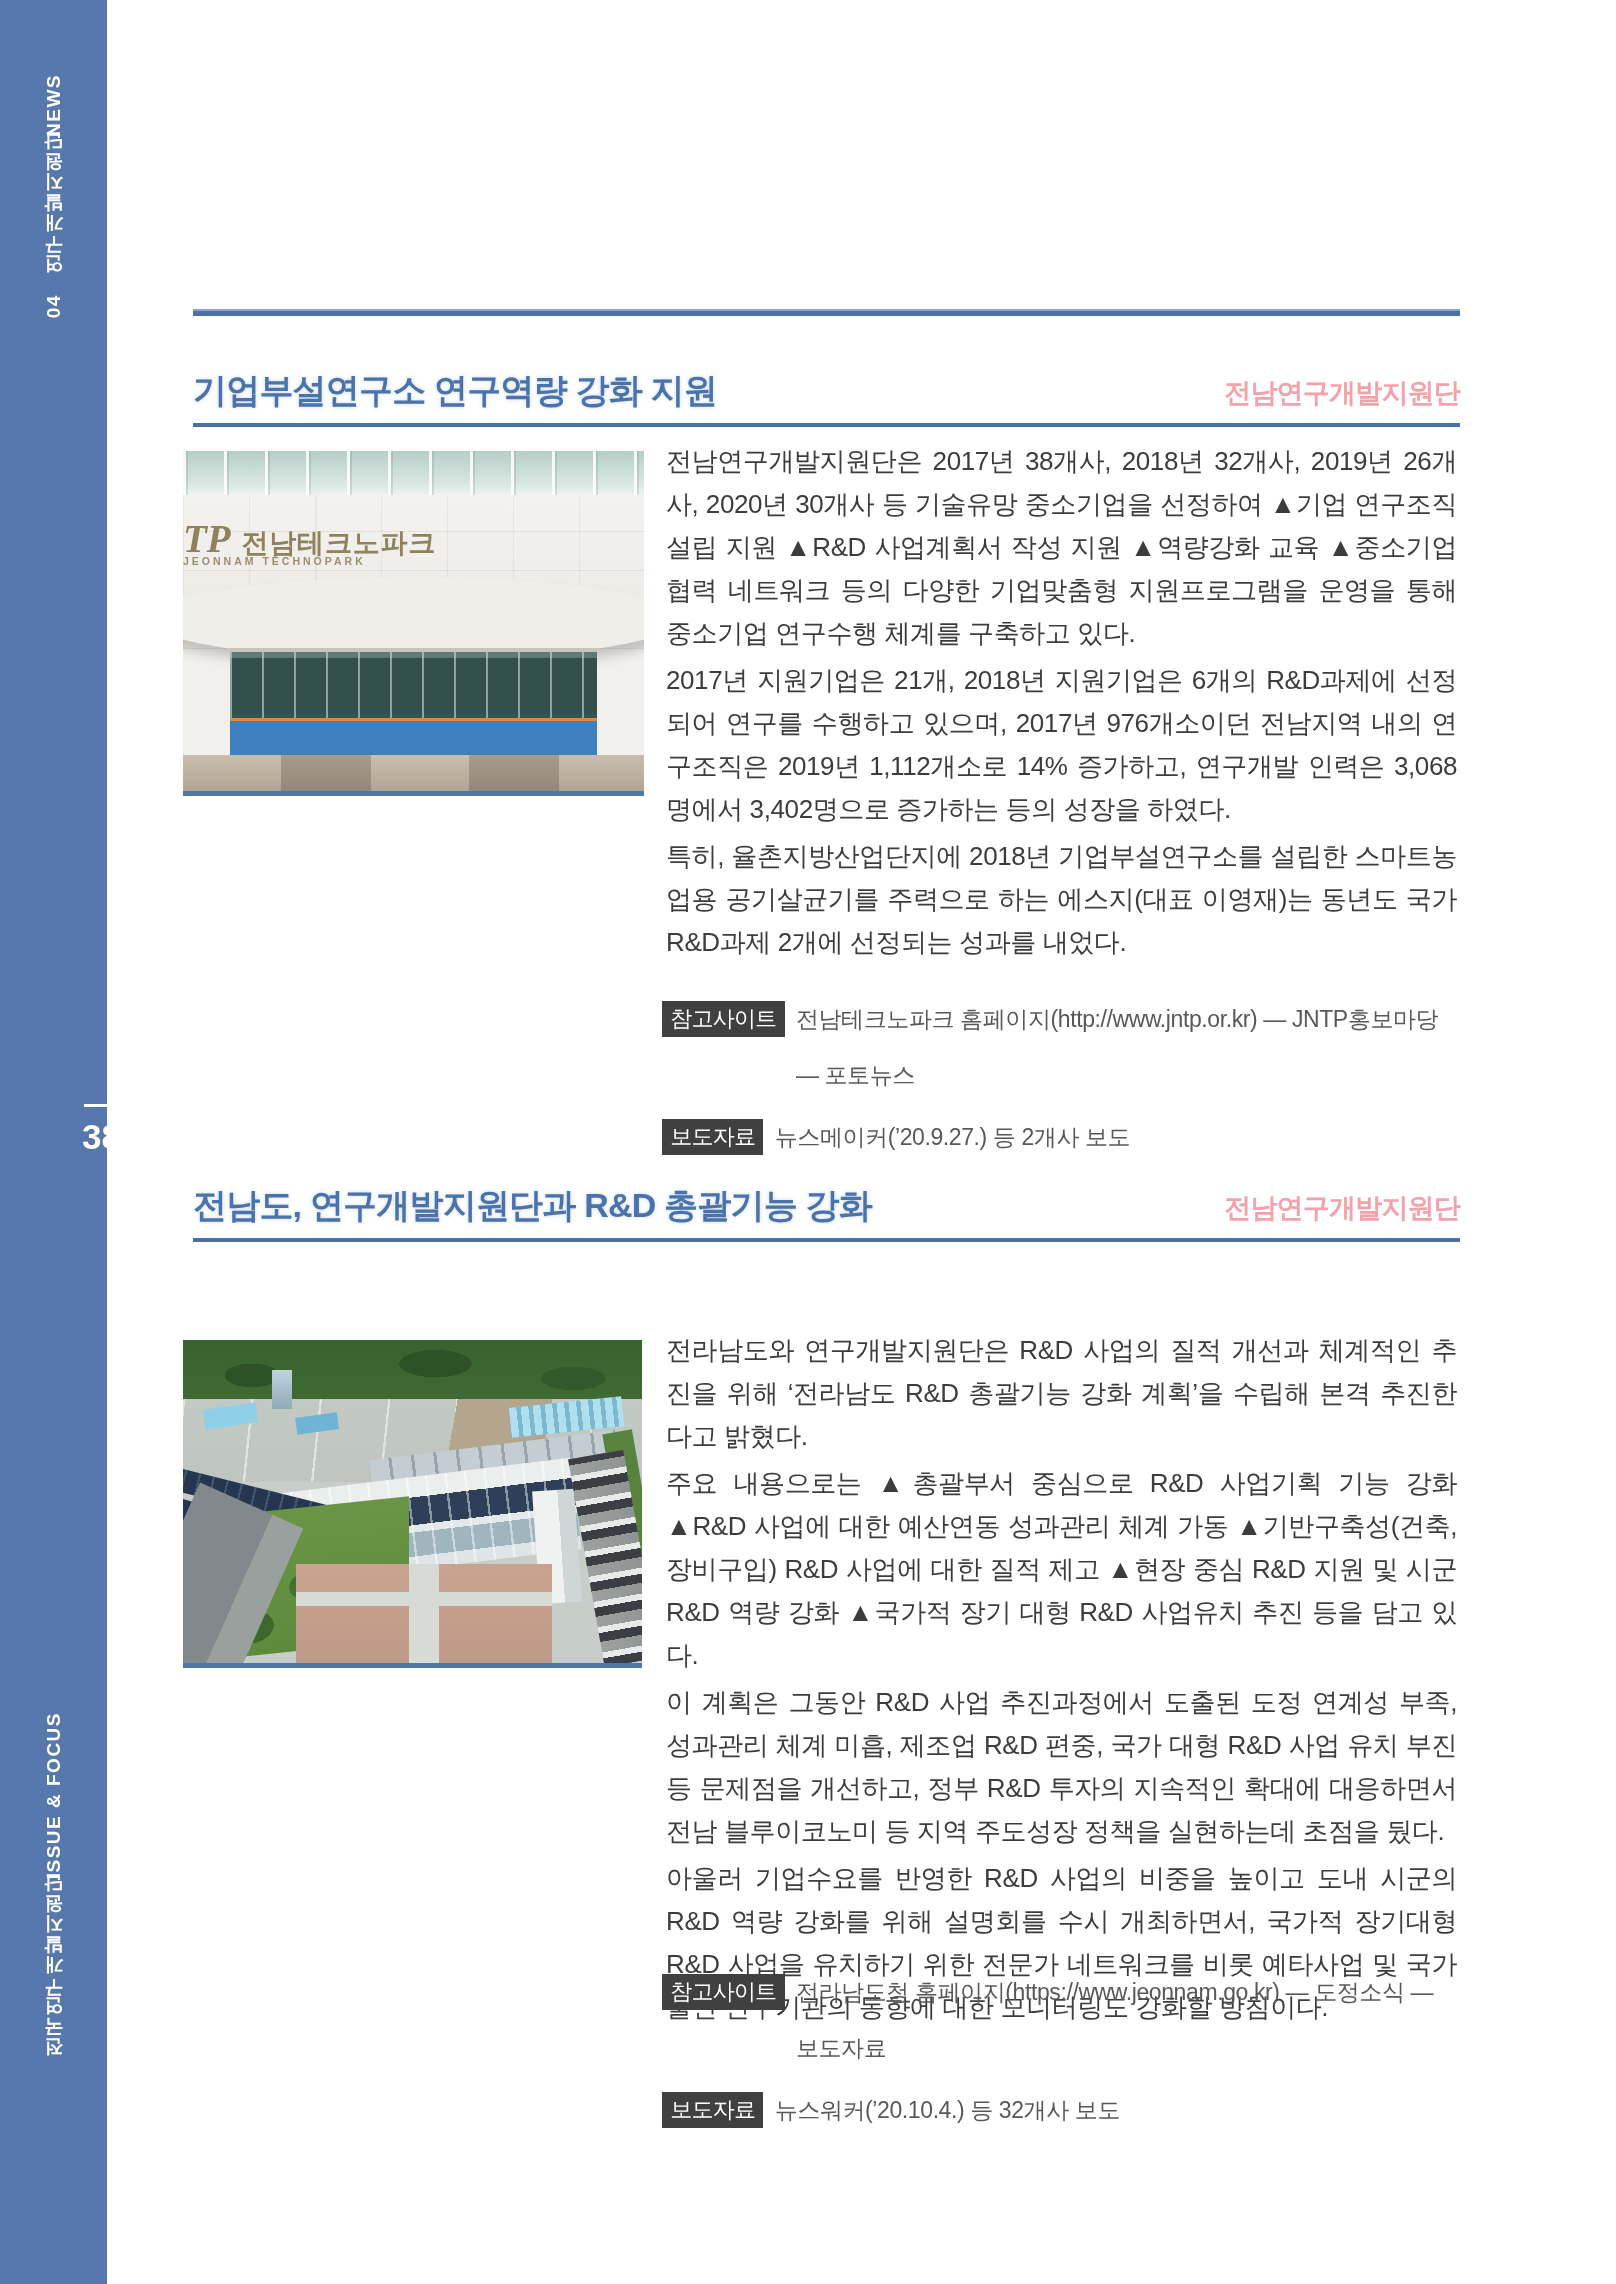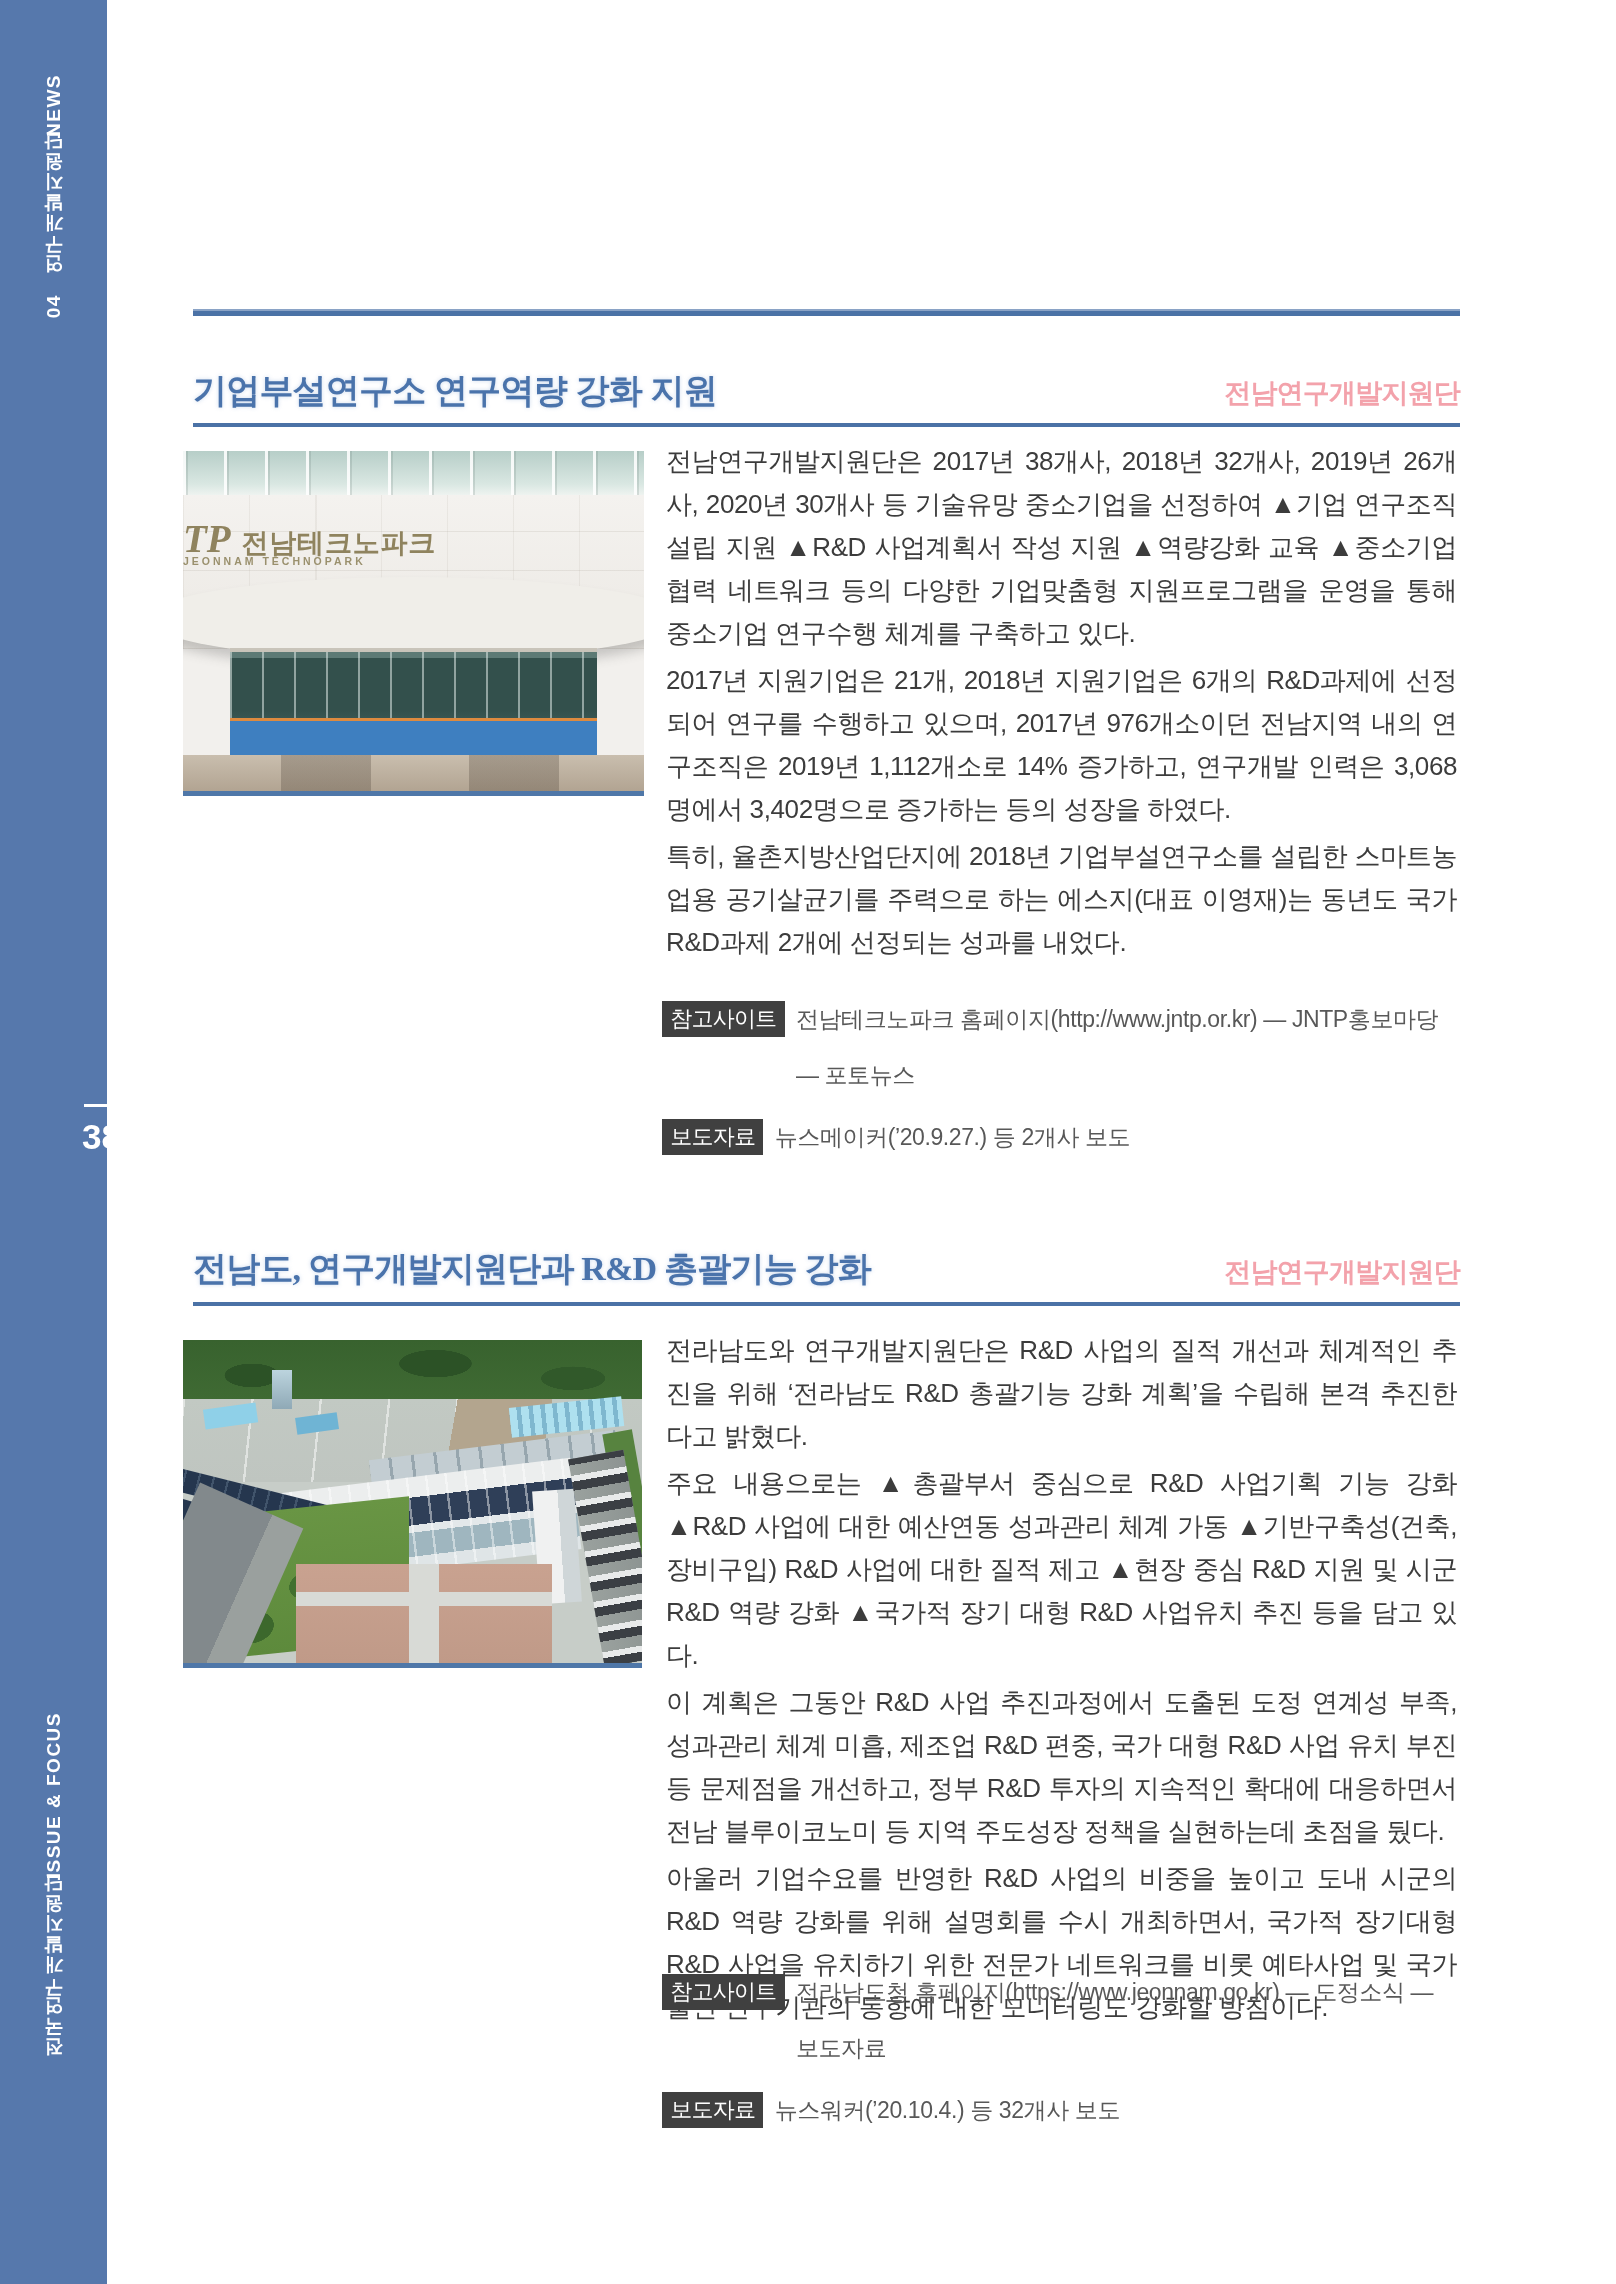--- a/index.html
+++ b/index.html
@@ -36,21 +36,21 @@
     border-bottom:4.5px solid #4b72a6;padding-bottom:10.5px;
   }
   .article-title{
     font-size:34px;font-weight:700;color:#4a73ab;line-height:44px;letter-spacing:-0.8px;
     text-shadow:0 0 4.5px rgba(144,173,214,0.45);
   }
   .article-tag{
     font-size:27px;font-weight:700;color:#f3a2ab;line-height:38px;letter-spacing:-0.8px;
   }
   .head1{top:368px;}
-  .head2{top:1247px;font-family:Liberation Serif, serif;}
+  .head2{top:1183px;}
 
   .body-col{
     position:absolute;left:662px;width:799px;
     font-size:26px;line-height:43px;color:#3c3c3c;text-align:justify;letter-spacing:-0.4px;
   }
   .body-col p{margin:4px;}
   .body1{top:436px;}
   .body2{top:1325px;}
 
   

